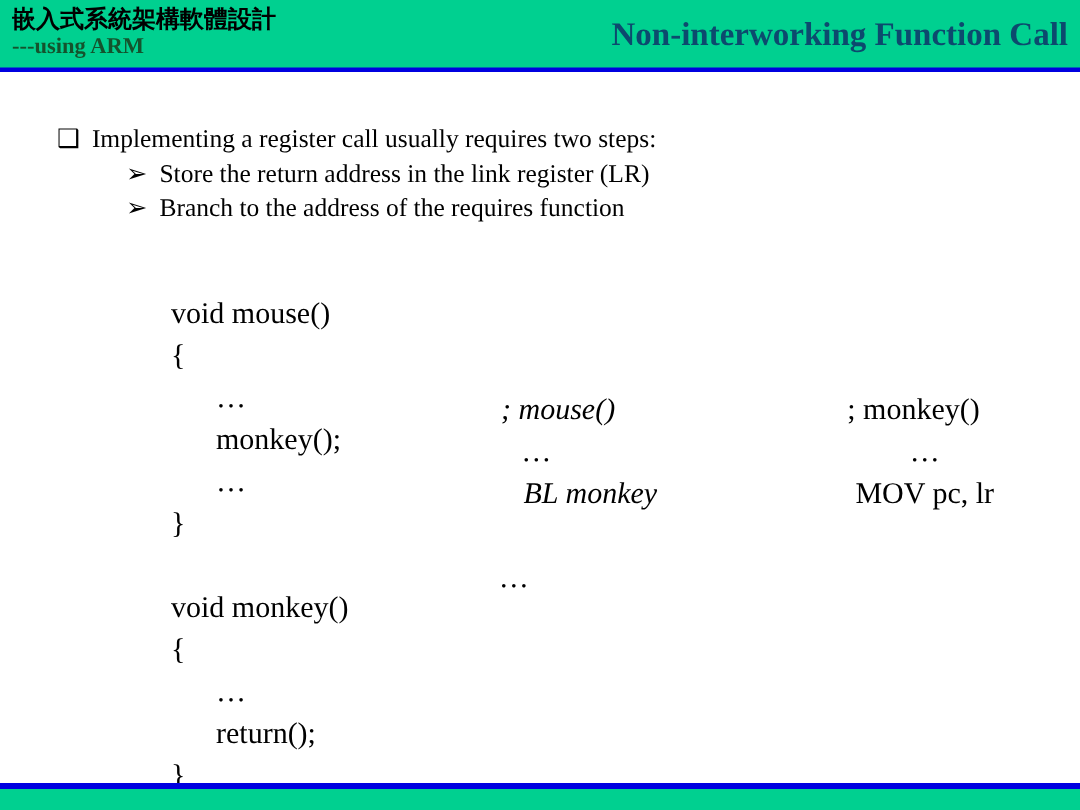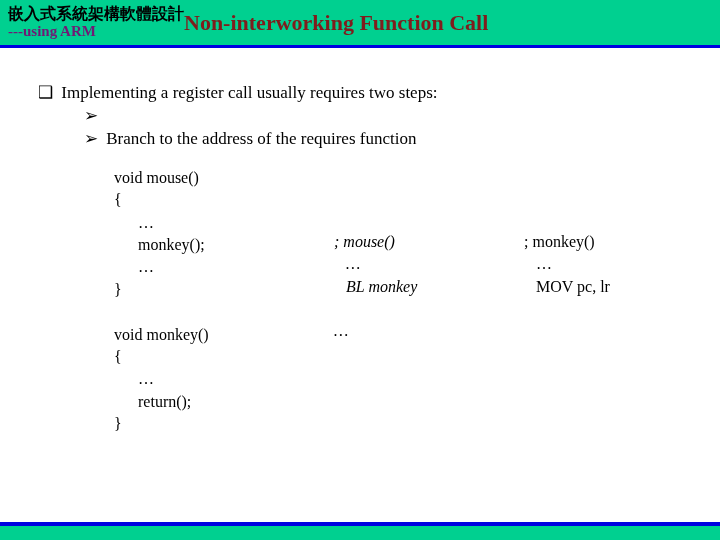--- a/index.html
+++ b/index.html
@@ -12,43 +12,43 @@
     position: relative;
     overflow: hidden;
   }
   .header {
     width: 100%;
     height: 48px;
     background: #00d090;
     border-bottom: 3px solid #0000e0;
     display: flex;
     align-items: center;
-    justify-content: flex-start;
+    justify-content: space-between;
     padding: 0 8px;
   }
   .header-left {
     display: flex;
     flex-direction: column;
     line-height: 1.1;
   }
   .header-left .cn {
     font-weight: bold;
     font-size: 16px;
     color: #000;
     font-family: "Microsoft JhengHei", "PMingLiU", sans-serif;
   }
   .header-left .sub {
     font-weight: bold;
     font-size: 15px;
-    color: #701a75;
+    color: #14532d;
   }
   .header-right {
     font-weight: bold;
     font-size: 22px;
-    color: #7f1d1d;
+    color: #0c4a6e;
   }
   .content {
     padding: 34px 24px 0 24px;
   }
   .bullets {
     font-size: 17px;
     line-height: 1.35;
   }
   .b1 {
     display: flex;
@@ -60,28 +60,28 @@
   .b2 {
     display: flex;
     align-items: flex-start;
     gap: 8px;
     margin-left: 60px;
   }
   .b2 .mark { font-family: Arial, sans-serif; }
 
   .code-row {
     display: flex;
-    margin-top: 16px;
+    margin-top: 44px;
     padding-left: 90px;
-    font-size: 16px;
+    font-size: 20px;
     line-height: 1.4;
   }
   .col1 { width: 220px; }
   .col2 { width: 190px; padding-top: 64px; font-style: italic; }
-  .col3 { width: 170px; padding-top: 64px; }
+  .col3 { width: 170px; padding-top: 64px; text-align: center; }
   .code-block { white-space: pre; }
   .footer {
     position: absolute;
     left: 0;
     bottom: 0;
     width: 100%;
     height: 18px;
     background: #00d090;
     border-top: 4px solid #0000e0;
   }
@@ -98,20 +98,21 @@
 </div>
 
 <div class="content">
   <div class="bullets">
     <div class="b1">
       <span class="mark">❑</span>
       <span>Implementing a register call usually requires two steps:</span>
     </div>
     <div class="b2">
       <span class="mark">➢</span>
+      <span>Store the return address in the link register (LR)</span>
     </div>
     <div class="b2">
       <span class="mark">➢</span>
       <span>Branch to the address of the requires function</span>
     </div>
   </div>
 
   <div class="code-row">
     <div class="col1">
       <div class="code-block bold">void mouse()

